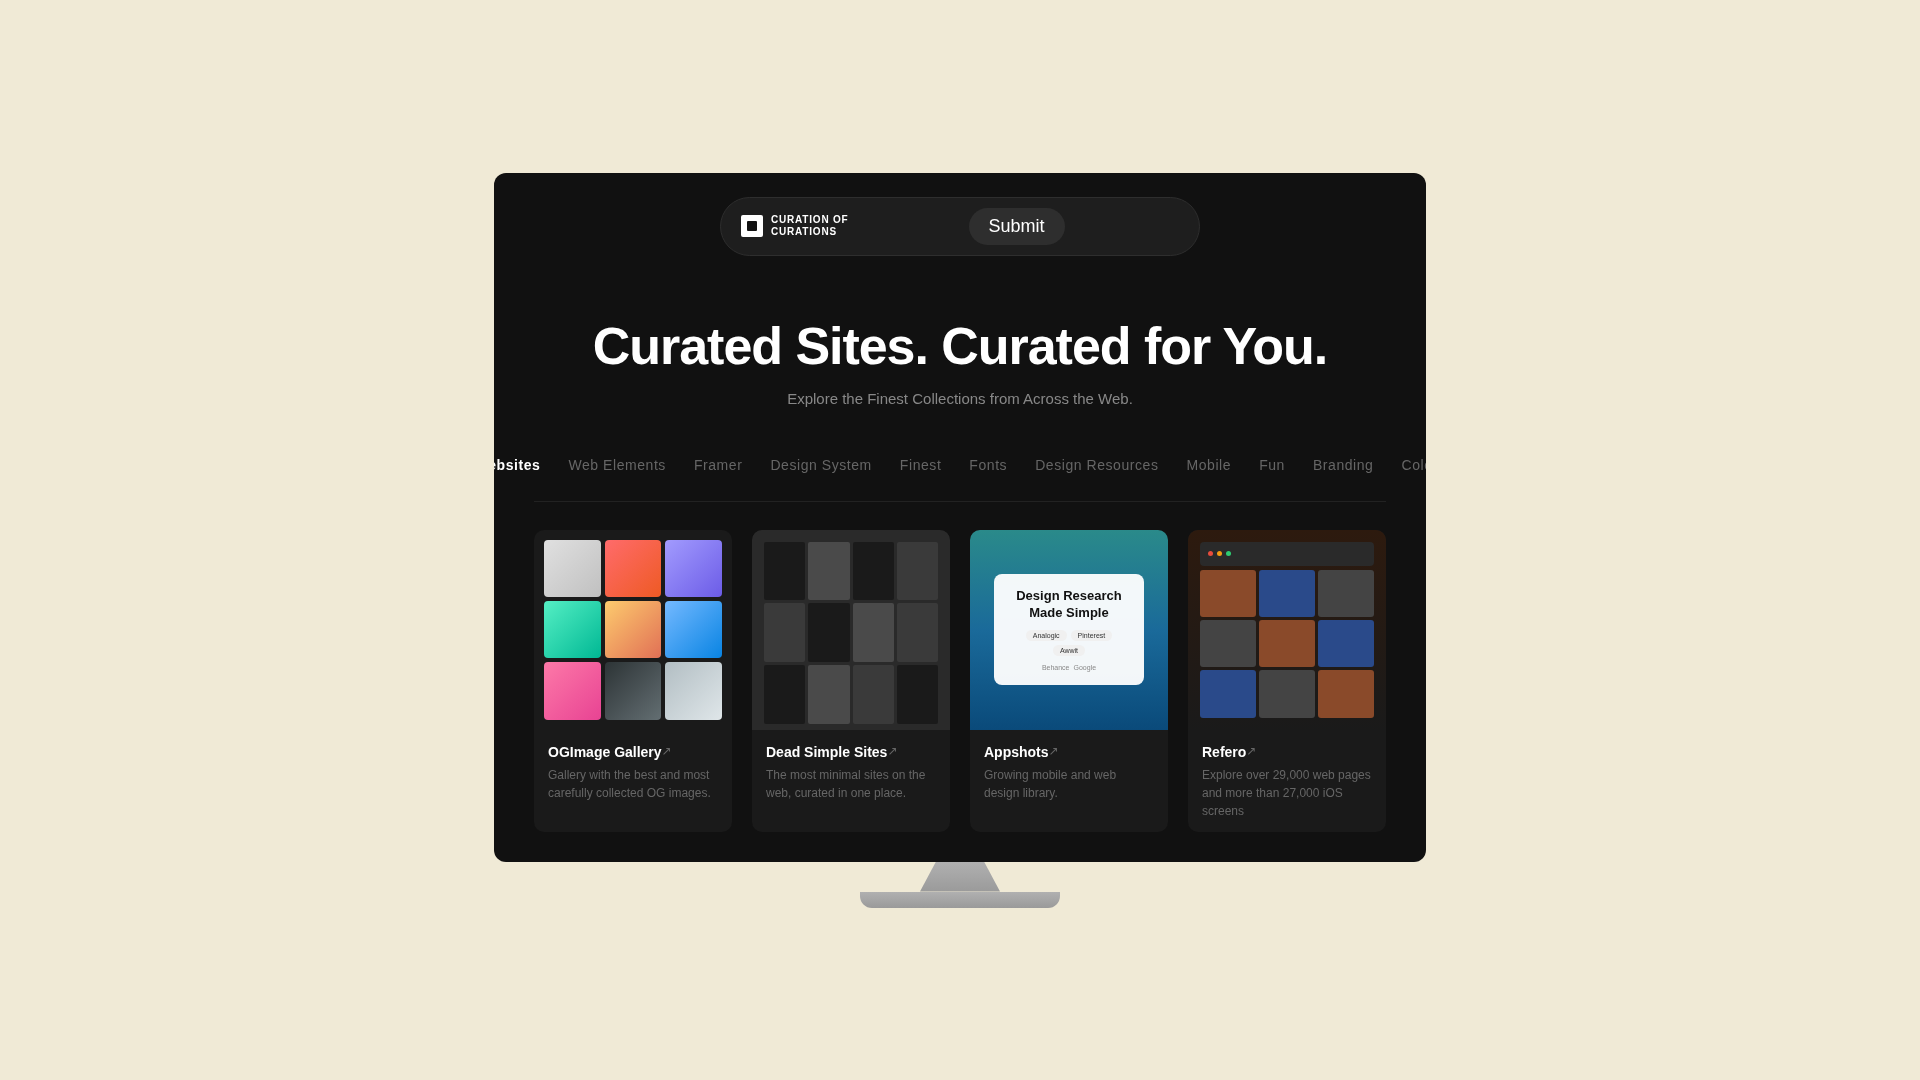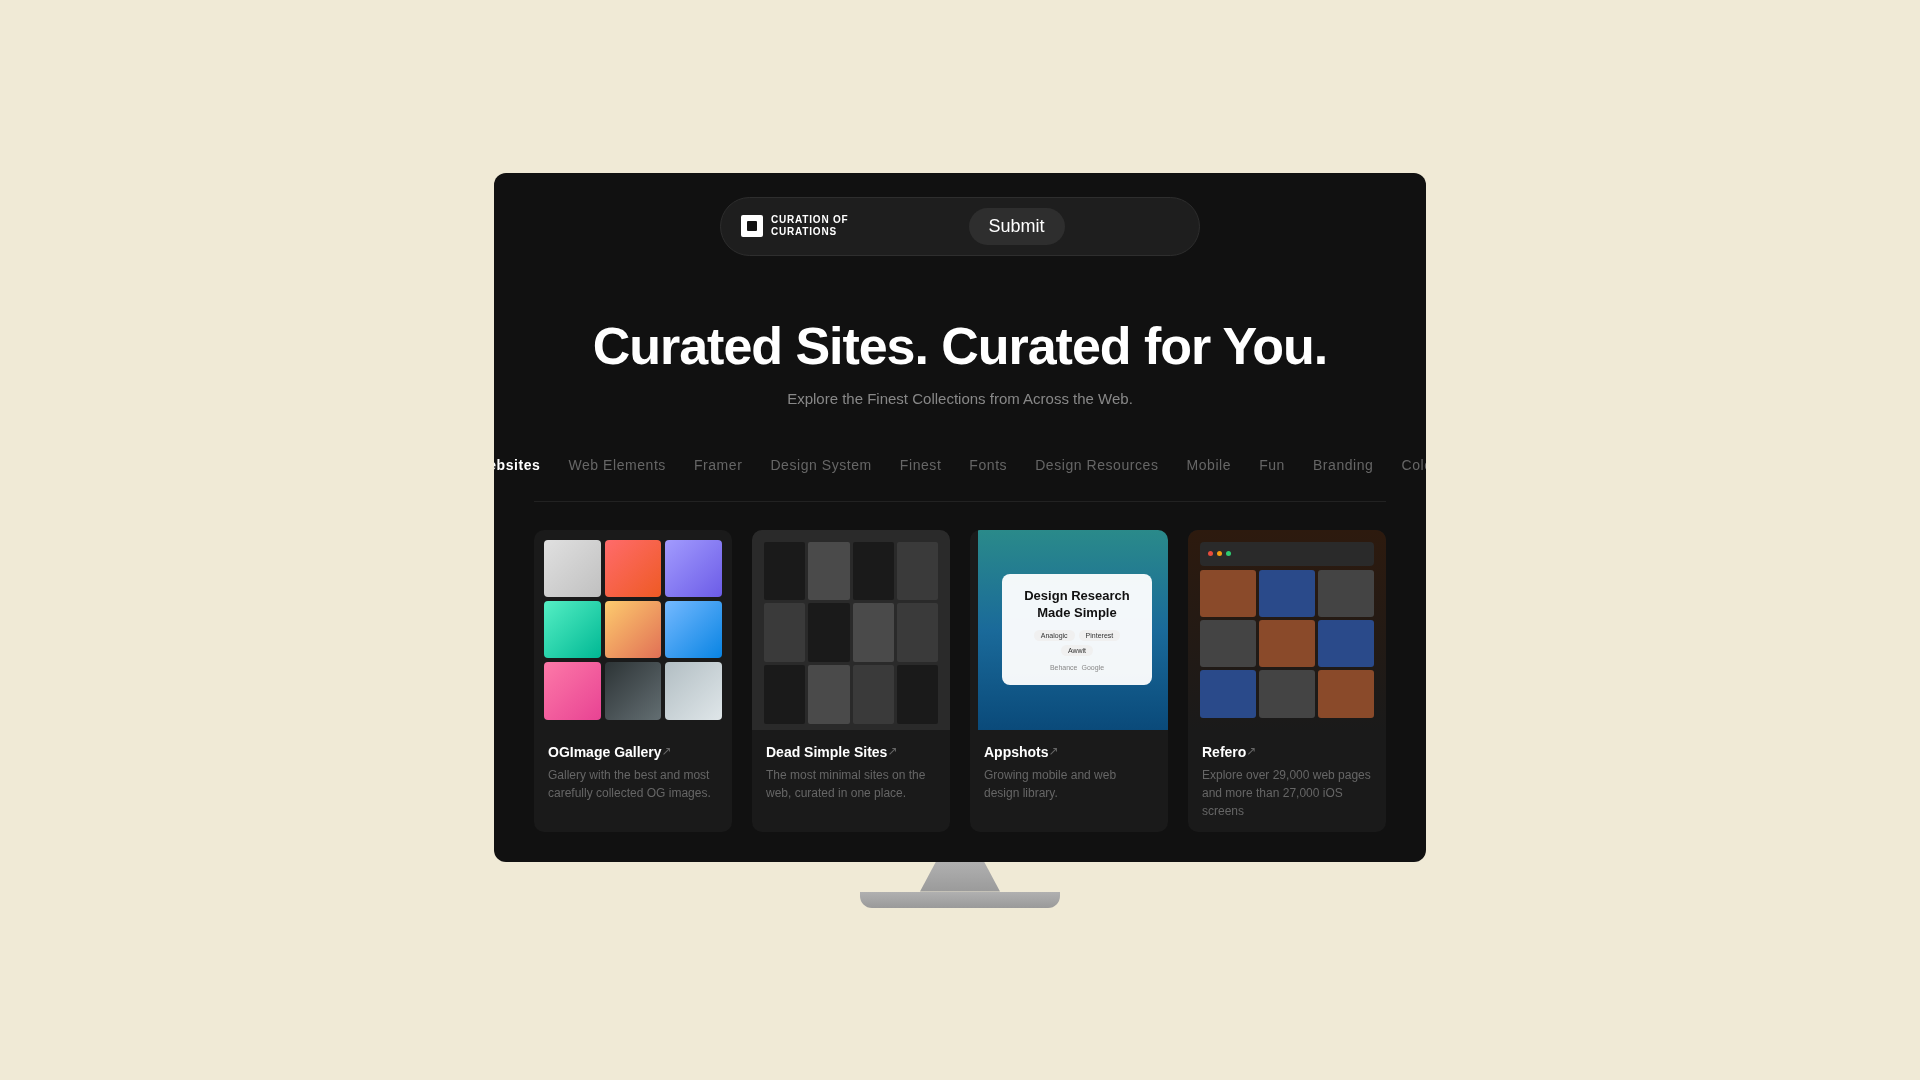--- a/index.html
+++ b/index.html
@@ -177,21 +177,20 @@
     
     .card-img-appshots {
       background: linear-gradient(180deg, #2a8a8a 0%, #1a6a9a 50%, #0a4a7a 100%);
       width: 100%;
       height: 100%;
       display: flex;
       flex-direction: column;
       align-items: center;
       justify-content: center;
       padding: 16px;
-      margin-left: 8px;
     }
 
     .appshots-content {
       background: rgba(255,255,255,0.95);
       border-radius: 8px;
       padding: 14px 18px;
       text-align: center;
       width: 90%;
     }
 

